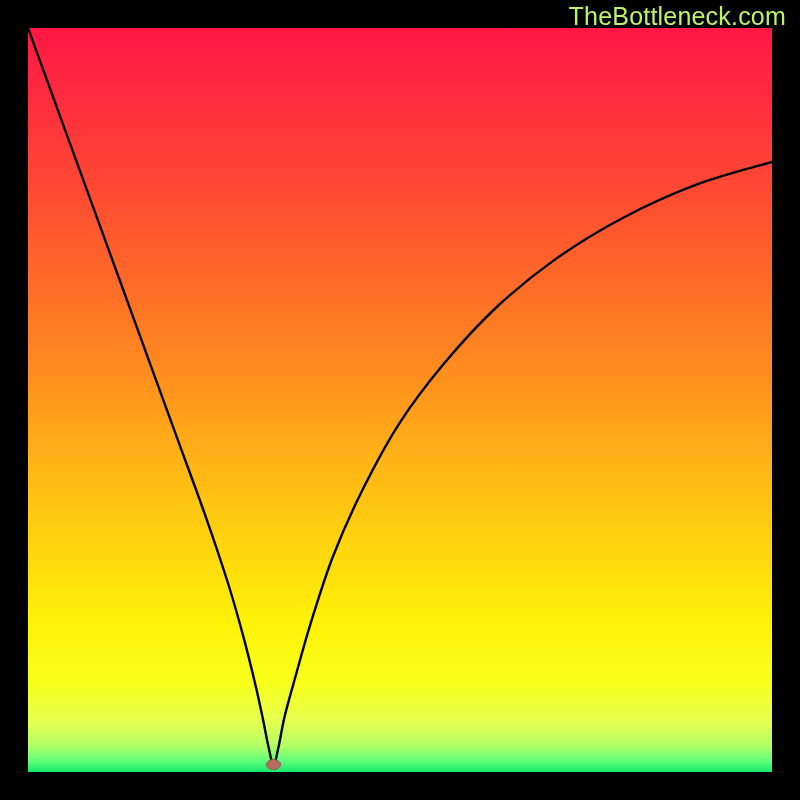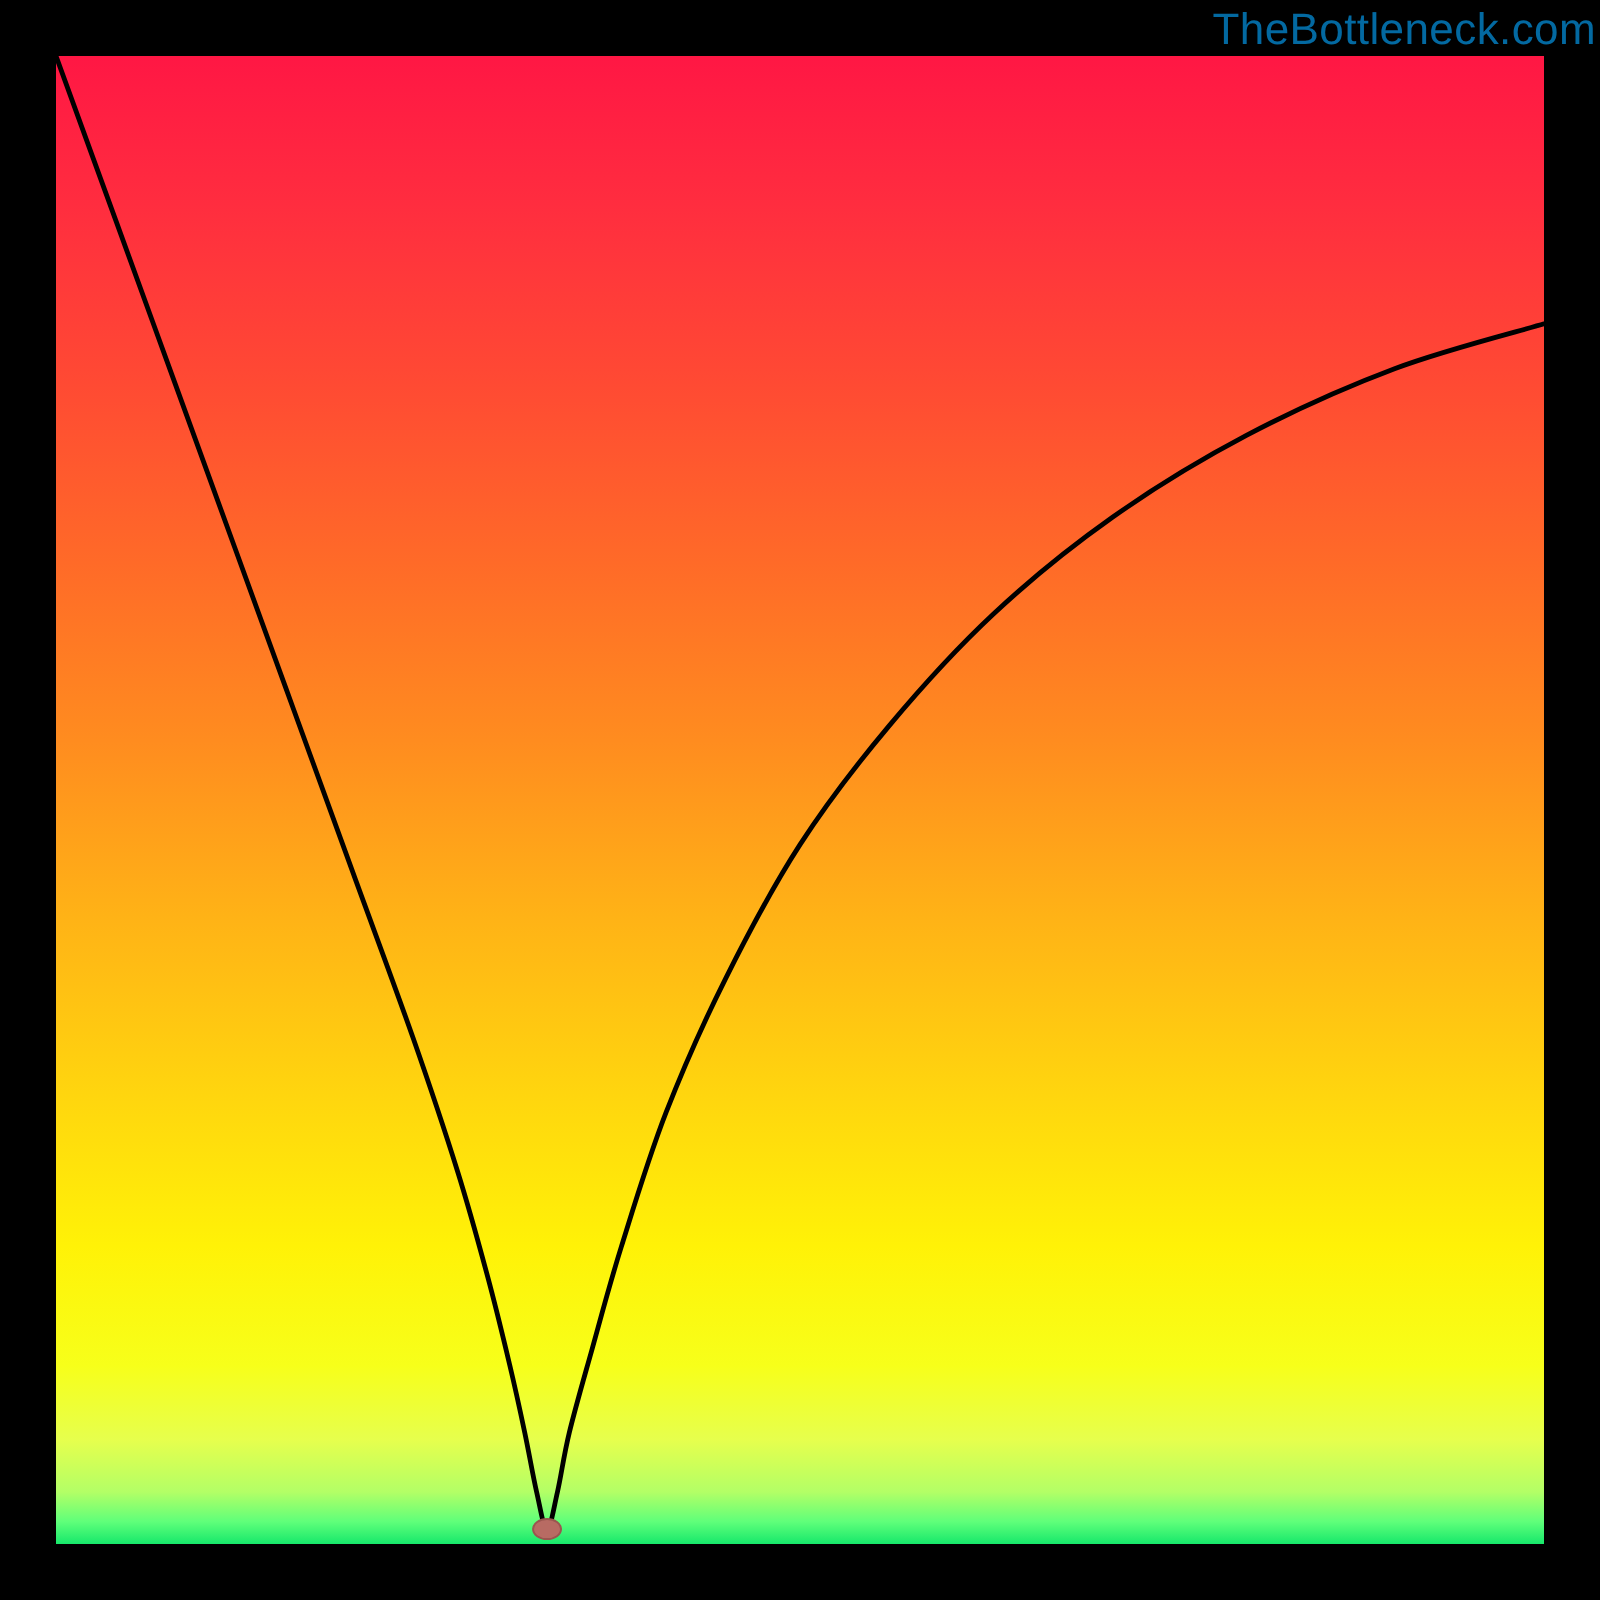--- a/index.html
+++ b/index.html
@@ -21,23 +21,23 @@
     position: absolute;
     left: 28px;
     top: 28px;
     width: 744px;
     height: 744px;
     overflow: hidden;
   }
   .watermark {
     position: absolute;
     top: 2px;
-    right: 2px;
-    color: #0369a1;
-    font-size: 22px;
+    right: 14px;
+    color: #bef264;
+    font-size: 25px;
     font-weight: 500;
     letter-spacing: 0.2px;
     z-index: 20;
     user-select: none;
   }
   svg { display: block; }
 </style>
 </head>
 <body>
 

